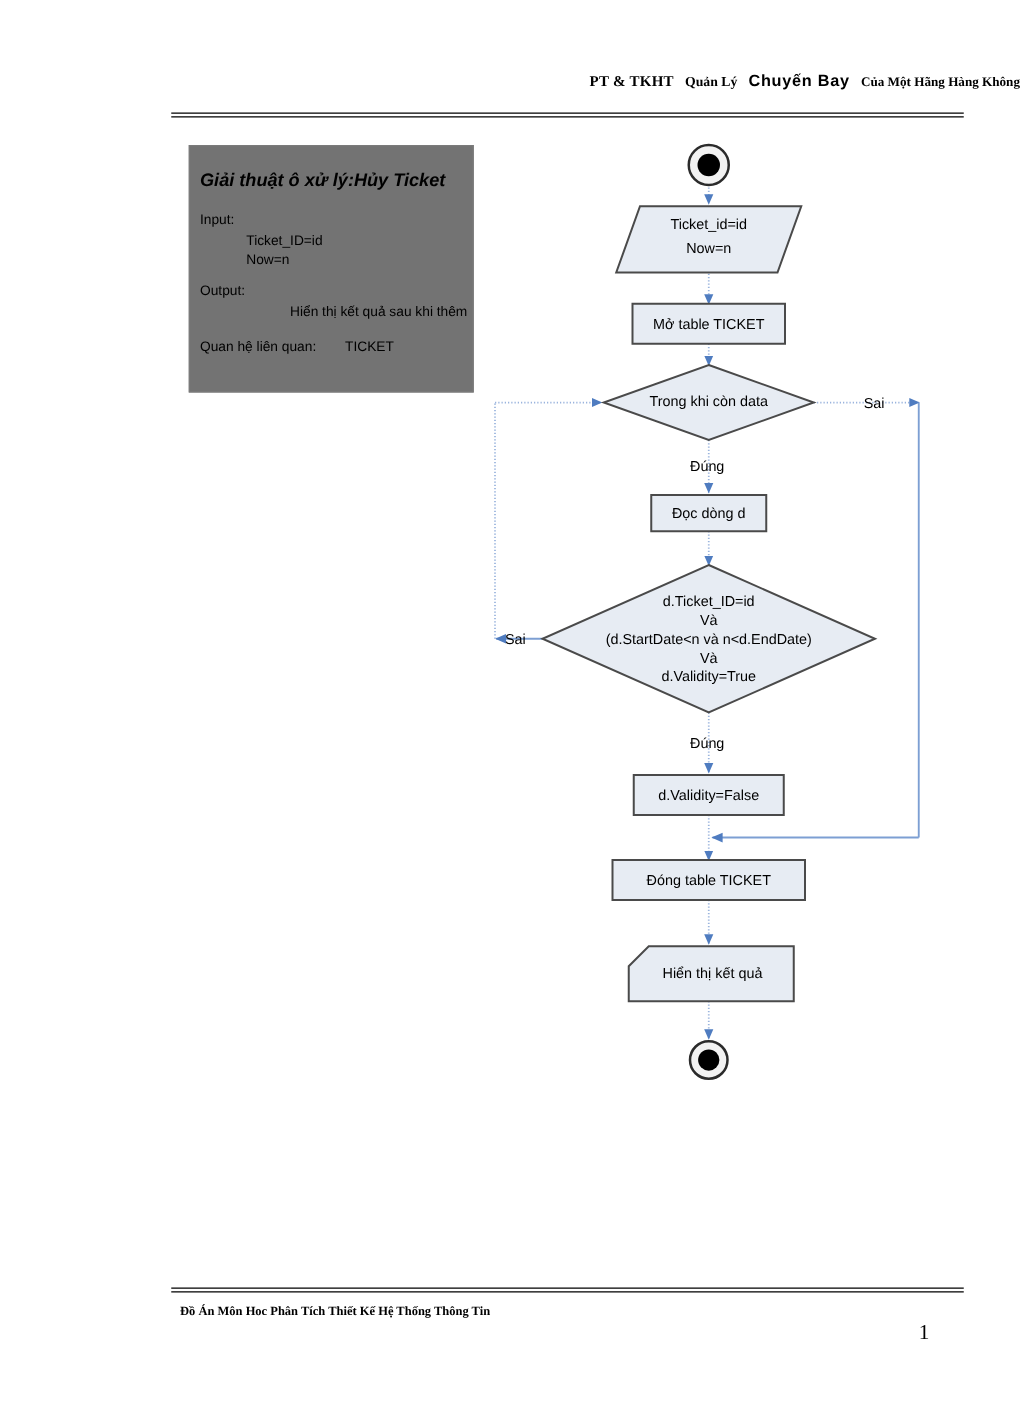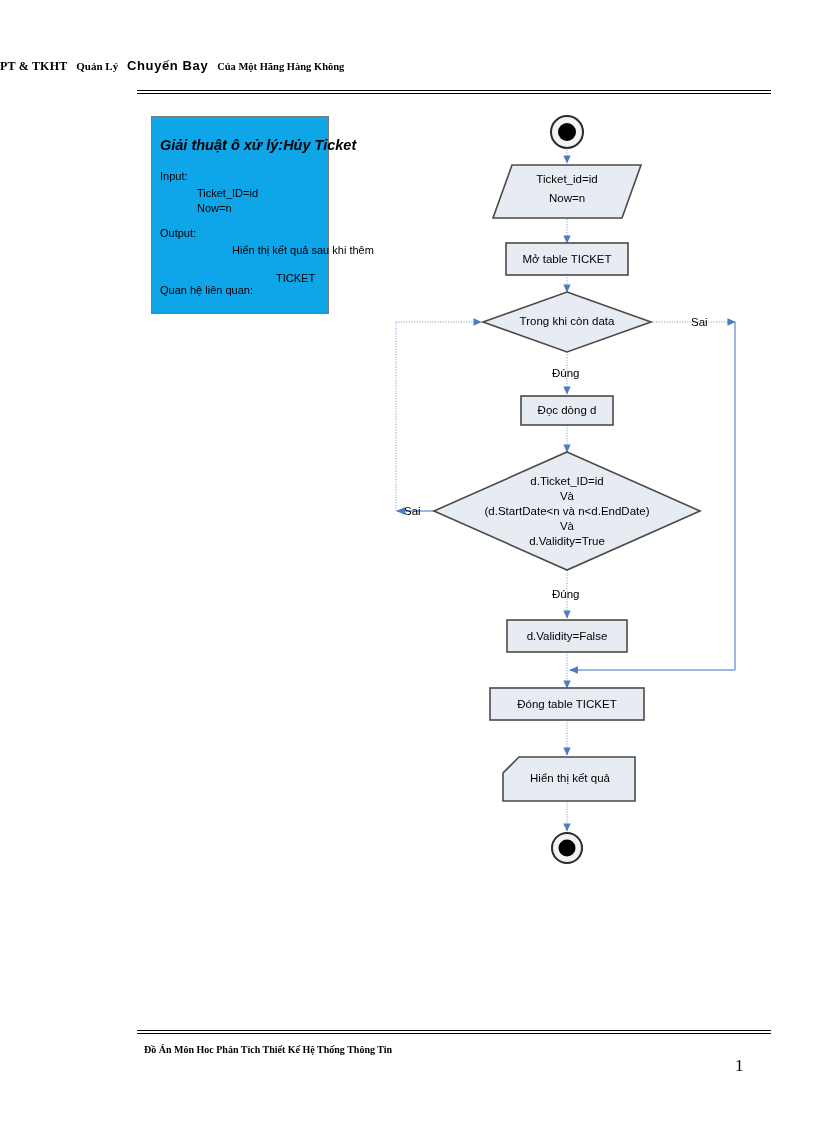--- a/index.html
+++ b/index.html
@@ -17,21 +17,21 @@
     background: #ffffff;
     overflow: hidden;
   }
 
   
   .doc-header {
     position: absolute;
     left: 0;
     top: 56px;
     width: 816px;
-    text-align: left;
+    text-align: right;
     white-space: nowrap;
     color: #000000;
   }
   .hdr-a {
     font-family: "Liberation Serif", serif;
     font-weight: bold;
     font-size: 12px;
     letter-spacing: 0.2px;
   }
   .hdr-b {
@@ -90,23 +90,23 @@
     font-family: "Liberation Serif", serif;
     font-size: 17px;
     color: #000;
   }
 
   
   .info-box {
     position: absolute;
     left: 151px;
     top: 116px;
-    width: 178px;
+    width: 228px;
     height: 198px;
-    background: #0ea5e9;
+    background: #737373;
     border: 1px solid #7a7a7a;
     box-sizing: border-box;
   }
   .info-title {
     position: absolute;
     left: 8px;
     top: 20px;
     font-size: 14.5px;
     font-weight: bold;
     font-style: italic;
@@ -123,21 +123,21 @@
     position: absolute;
     font-size: 11px;
     color: #000;
     white-space: nowrap;
   }
   .lbl-input  { left: 8px;  top: 53px; }
   .val-in1    { left: 45px; top: 70px; }
   .val-in2    { left: 45px; top: 85px; }
   .lbl-output { left: 8px;  top: 110px; }
   .val-out1   { left: 48px; top: 127px; padding-left: 32px; }
-  .lbl-rel    { left: 8px;  top: 155px; margin-top: 12px; }
+  .lbl-rel    { left: 8px;  top: 155px; }
   .val-rel    { left: 124px; top: 155px; text-decoration: none; text-align: right; }
 
   
   #flow {
     position: absolute;
     left: 0;
     top: 0;
     width: 816px;
     height: 1123px;
   }

